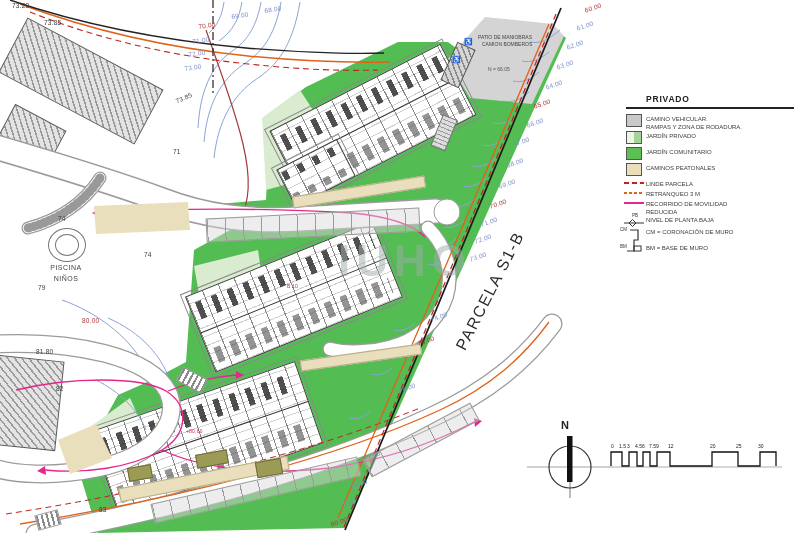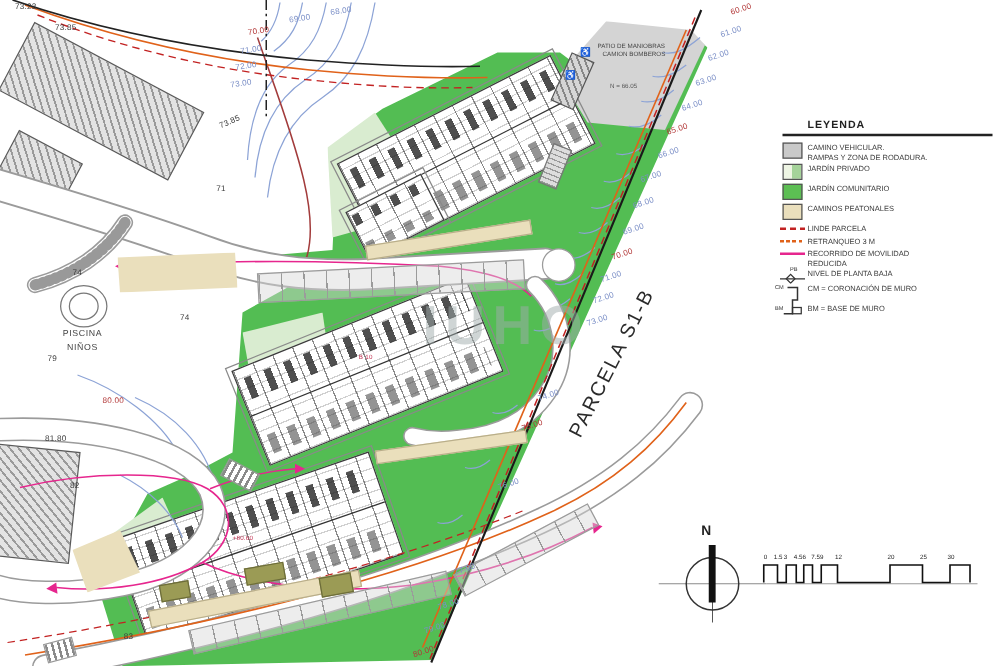--- a/index.html
+++ b/index.html
@@ -262,21 +262,21 @@
       <span class="tick" style="left: 642px;">6</span>
       <span class="tick" style="left: 649px;">7.5</span>
       <span class="tick" style="left: 656px;">9</span>
       <span class="tick" style="left: 668px;">12</span>
       <span class="tick" style="left: 710px;">20</span>
       <span class="tick" style="left: 736px;">25</span>
       <span class="tick" style="left: 758px;">30</span>
     </div>
 
   <div id="legend">
-    <span class="title">LEYENDA</span>
+    <span class="title">PRIVADO</span>
     <div class="rule"></div>
 
     <div class="lrow" style="top:20px;">
       <span class="sw sw-road"></span>
       <span class="txt"><span>CAMINO VEHICULAR.</span><br>
       <span>RAMPAS Y ZONA DE RODADURA.</span></span>
     </div>
     <div class="lrow" style="top:37px;">
       <span class="sw sw-priv"></span>
       <span class="txt">JARDÍN PRIVADO</span>

